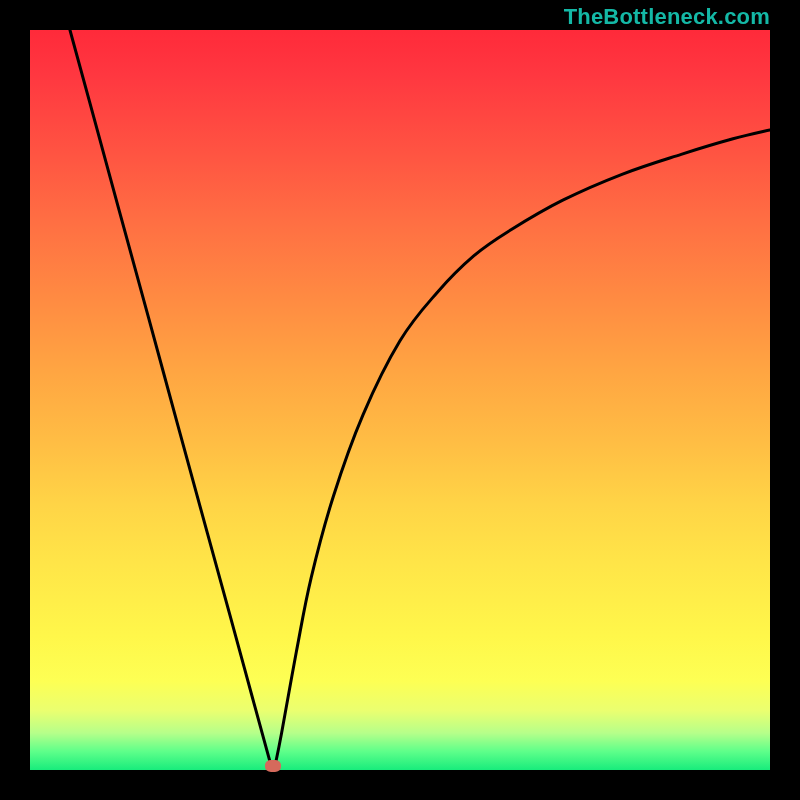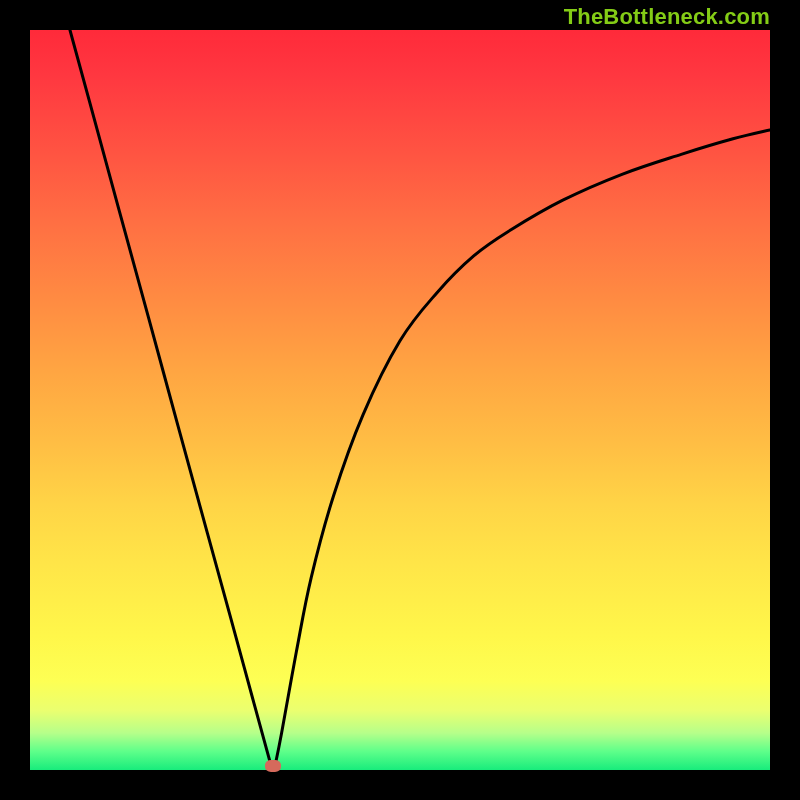--- a/index.html
+++ b/index.html
@@ -39,21 +39,21 @@
       #eaff70 92%,
       #b6ff8a 95%,
       #5eff8a 97.5%,
       #18ec7c 100%
     );
   }
   .watermark {
     position: absolute;
     top: 4px;
     right: 30px;
-    color: #84cc16;
+    color: #14b8a6;
     font-family: Arial, Helvetica, sans-serif;
     font-size: 22px;
     font-weight: 600;
     letter-spacing: 0.2px;
     user-select: none;
   }
   svg.curve {
     position: absolute;
     top: 0;
     left: 0;

